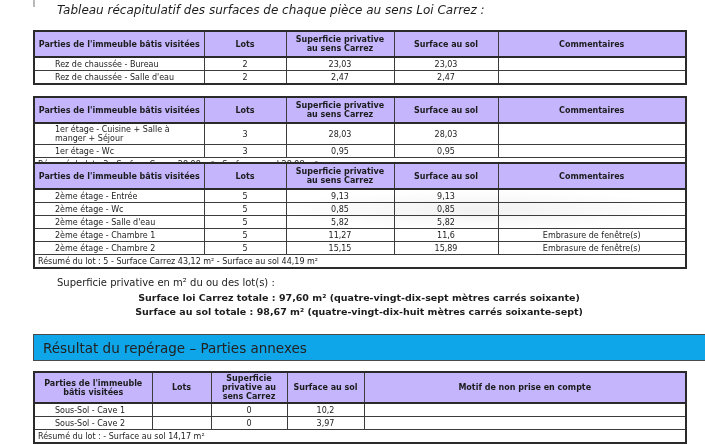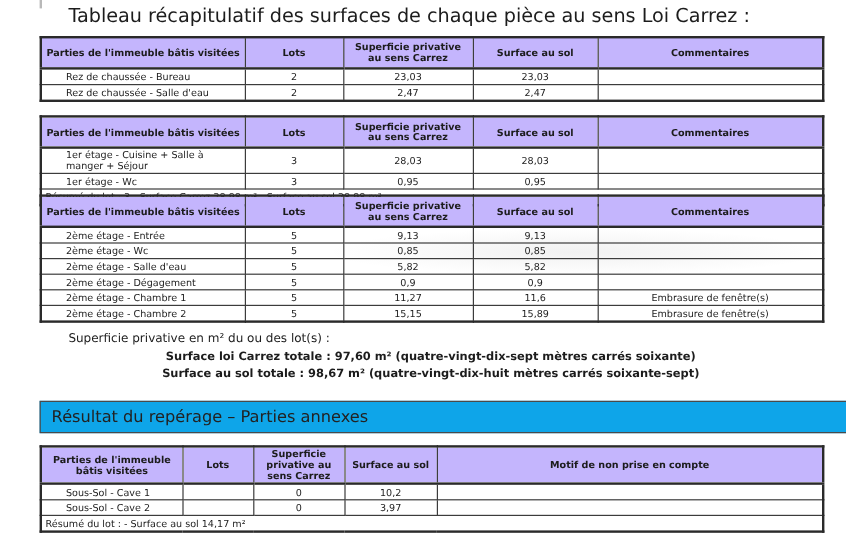--- a/index.html
+++ b/index.html
@@ -1,21 +1,21 @@
 <!DOCTYPE html>
 <html><head>
 <meta charset="utf-8">
 <style>
   html,body{margin:0;padding:0;}
   body{
     width:705px;height:445px;position:relative;overflow:hidden;
     background:#ffffff;color:#1c1c1c;
     font-family:"DejaVu Sans","Liberation Sans",sans-serif;
   }
-  .doc-title{position:absolute;left:57px;top:3px;font-size:16px;}
+  .doc-title{position:absolute;left:57px;top:3px;font-size:12px;font-style:italic;}
   .artifact{position:absolute;left:33px;top:0;width:2px;height:7px;background:#b9b9b9;}
   .watermark{
     position:absolute;left:270px;top:190px;width:420px;height:40px;
     background:radial-gradient(ellipse at center, rgba(60,60,60,0.07), rgba(60,60,60,0) 70%);
     pointer-events:none;
   }
   table.ctable{
     position:absolute;left:33px;border-collapse:collapse;table-layout:fixed;
     width:652px;border:2px solid #2a2a2a;
   }
@@ -158,39 +158,35 @@
       <td class="c"></td>
     </tr>
     <tr>
       <td class="l">2ème étage - Salle d'eau</td>
       <td class="c">5</td>
       <td class="c">5,82</td>
       <td class="c">5,82</td>
       <td class="c"></td>
     </tr>
     <tr>
-      <td class="l">2ème étage - Dégagement</td>
-      <td class="c">5</td>
-      <td class="c">0,9</td>
-      <td class="c">0,9</td>
-      <td class="c"></td>
-    </tr>
-    <tr>
       <td class="l">2ème étage - Chambre 1</td>
       <td class="c">5</td>
       <td class="c">11,27</td>
       <td class="c">11,6</td>
       <td class="c">Embrasure de fenêtre(s)</td>
     </tr>
     <tr>
       <td class="l">2ème étage - Chambre 2</td>
       <td class="c">5</td>
       <td class="c">15,15</td>
       <td class="c">15,89</td>
       <td class="c">Embrasure de fenêtre(s)</td>
+    </tr>
+    <tr>
+      <td class="resume" colspan="5">Résumé du lot : 5  - Surface Carrez 43,12 m²  - Surface au sol 44,19 m²</td>
     </tr>
   </tbody>
 </table>
 
 <div class="watermark"></div>
 
 <div class="sum-intro">Superficie privative en m² du ou des lot(s) :</div>
 <div class="sum-line l1">Surface loi Carrez totale : 97,60 m² (quatre-vingt-dix-sept mètres carrés soixante)</div>
 <div class="sum-line l2">Surface au sol totale : 98,67 m² (quatre-vingt-dix-huit mètres carrés soixante-sept)</div>
 

